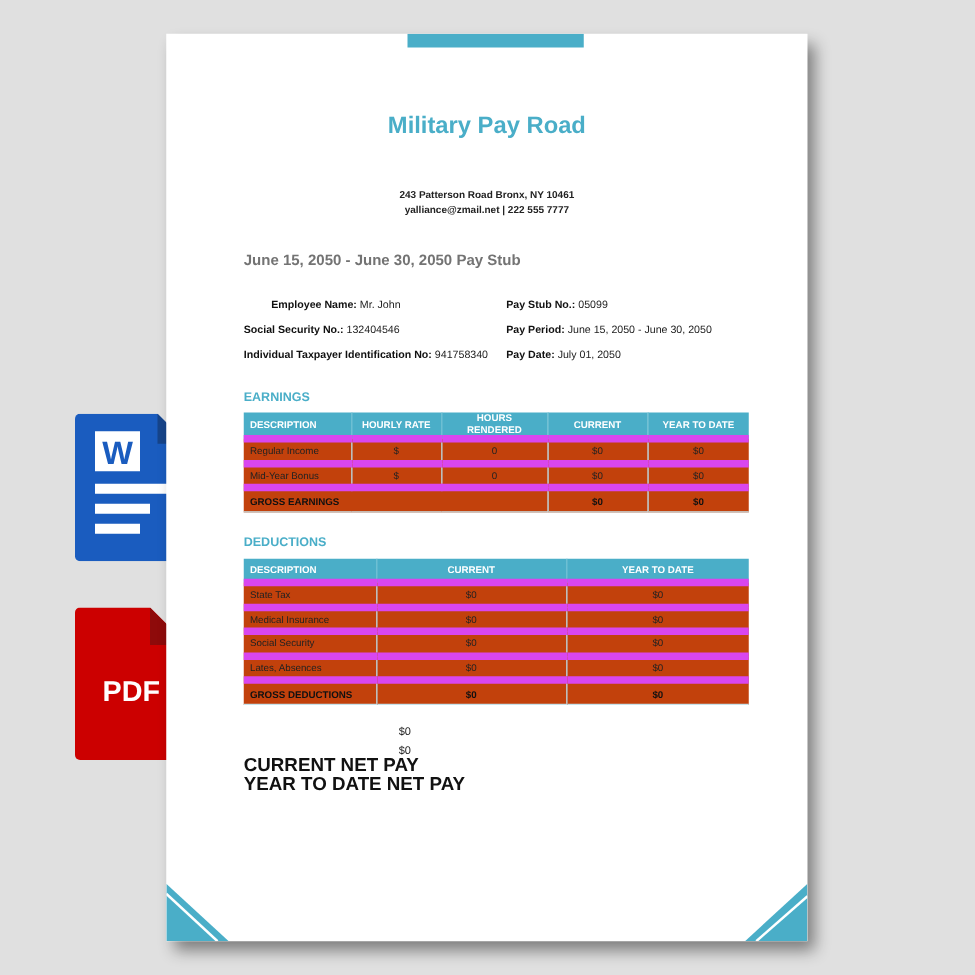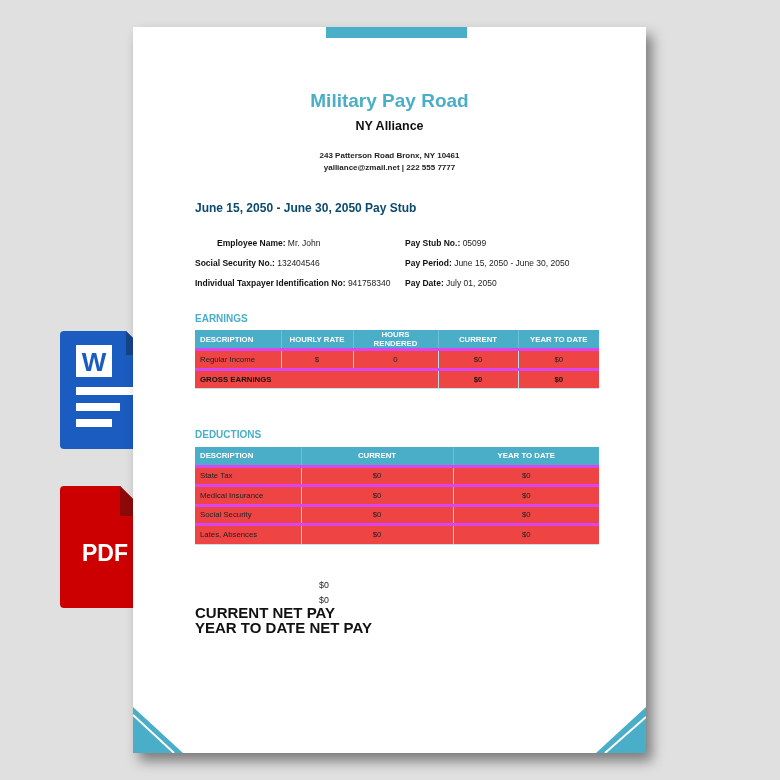--- a/index.html
+++ b/index.html
@@ -38,21 +38,21 @@
   }
   .address, .contact {
     position: absolute; left: 0; width: 100%;
     text-align: center; font-size: 8px; font-weight: bold; color: #222;
   }
   .address { top: 124px; }
   .contact { top: 136px; }
 
   .period-heading {
     position: absolute; left: 62px; top: 174px;
-    font-size: 12px; font-weight: bold; color: #0c4a6e;
+    font-size: 12px; font-weight: bold; color: #737373;
   }
 
   .info { position: absolute; font-size: 8.5px; color: #222; white-space: nowrap; }
   .info b { font-weight: bold; color: #111; }
 
   .section-title {
     position: absolute; left: 62px;
     font-size: 10px; font-weight: bold; color: #4aaec8;
   }
 
@@ -61,22 +61,22 @@
     border-collapse: collapse; table-layout: fixed;
     font-size: 7.8px;
   }
   table.grid th {
     background: #4aaec8; color: #ffffff; font-weight: bold;
     height: 19px; padding: 0 5px; text-align: center;
     border-left: 1px solid #6fc0d4;
   }
   table.grid th:first-child { text-align: left; border-left: none; }
   table.grid td {
-    background: #ef4444; height: 19.5px; padding: 0 5px; text-align: center;
-    border-top: 3px solid #d946ef; border-left: 1px solid #b8dce7;
+    background: #c2410c; height: 19.5px; padding: 0 5px; text-align: center;
+    border-top: 6px solid #d946ef; border-left: 1px solid #b8dce7;
     color: #222;
   }
   table.grid td:first-child { text-align: left; border-left: none; }
   table.grid tr:last-child td { border-bottom: 1px solid #c6e3ec; }
   table.grid td.bold { font-weight: bold; color: #111; }
 
   .net { position: absolute; left: 62px; font-size: 15px; font-weight: bold; color: #111; margin-top: 24px; }
   .net-val { position: absolute; left: 186px; font-size: 8.8px; color: #222; }
 
   .file-icon { position: absolute; }
@@ -101,21 +101,20 @@
     <path d="M4 0 H60 L90 30 V118 a4 4 0 0 1 -4 4 H4 a4 4 0 0 1 -4 -4 V4 a4 4 0 0 1 4 -4 Z" fill="#cc0000"></path>
     <path d="M60 0 L90 30 H60 Z" fill="#8e0a0a"></path>
     <text x="45" y="75" text-anchor="middle" font-family="Liberation Sans, sans-serif" font-weight="bold" font-size="23" fill="#ffffff">PDF</text>
   </svg>
 </div>
 
 <div class="page">
   <div class="top-bar"></div>
 
   <div class="title">Military Pay Road</div>
-  <div class="company">NY Alliance</div>
   <div class="address">243 Patterson Road Bronx, NY 10461</div>
   <div class="contact">yalliance@zmail.net | 222 555 7777</div>
 
   <div class="period-heading">June 15, 2050 - June 30, 2050 Pay Stub</div>
 
   <div class="info" style="left:62px; top:211px;padding-left:22px;">
     <b>Employee Name:</b><span> Mr. John</span>
   </div>
   <div class="info" style="left:62px; top:231px;">
     <b>Social Security No.:</b><span> 132404546</span>
@@ -154,20 +153,27 @@
     </thead>
     <tbody>
       <tr>
         <td>Regular Income</td>
         <td>$</td>
         <td>0</td>
         <td>$0</td>
         <td>$0</td>
       </tr>
       <tr>
+        <td>Mid-Year Bonus</td>
+        <td>$</td>
+        <td>0</td>
+        <td>$0</td>
+        <td>$0</td>
+      </tr>
+      <tr>
         <td class="bold" colspan="3">GROSS EARNINGS</td>
         <td class="bold">$0</td>
         <td class="bold">$0</td>
       </tr>
     </tbody>
   </table>
 
   <div class="section-title" style="top:402px;">DEDUCTIONS</div>
   <table class="grid" style="top:420px; width:404px;">
     <colgroup>
@@ -196,20 +202,25 @@
       <tr>
         <td>Social Security</td>
         <td>$0</td>
         <td>$0</td>
       </tr>
       <tr>
         <td>Lates, Absences</td>
         <td>$0</td>
         <td>$0</td>
       </tr>
+      <tr>
+        <td class="bold">GROSS DEDUCTIONS</td>
+        <td class="bold">$0</td>
+        <td class="bold">$0</td>
+      </tr>
     </tbody>
   </table>
 
   <div class="net" style="top:553px;">CURRENT NET PAY</div>
   <div class="net-val" style="top:553px;">$0</div>
   <div class="net" style="top:568px;">YEAR TO DATE NET PAY</div>
   <div class="net-val" style="top:568px;">$0</div>
 
   <svg class="corner left" viewBox="0 0 50 46">
     <polygon points="0,0 50,46 0,46" fill="#4aaec8"></polygon>

